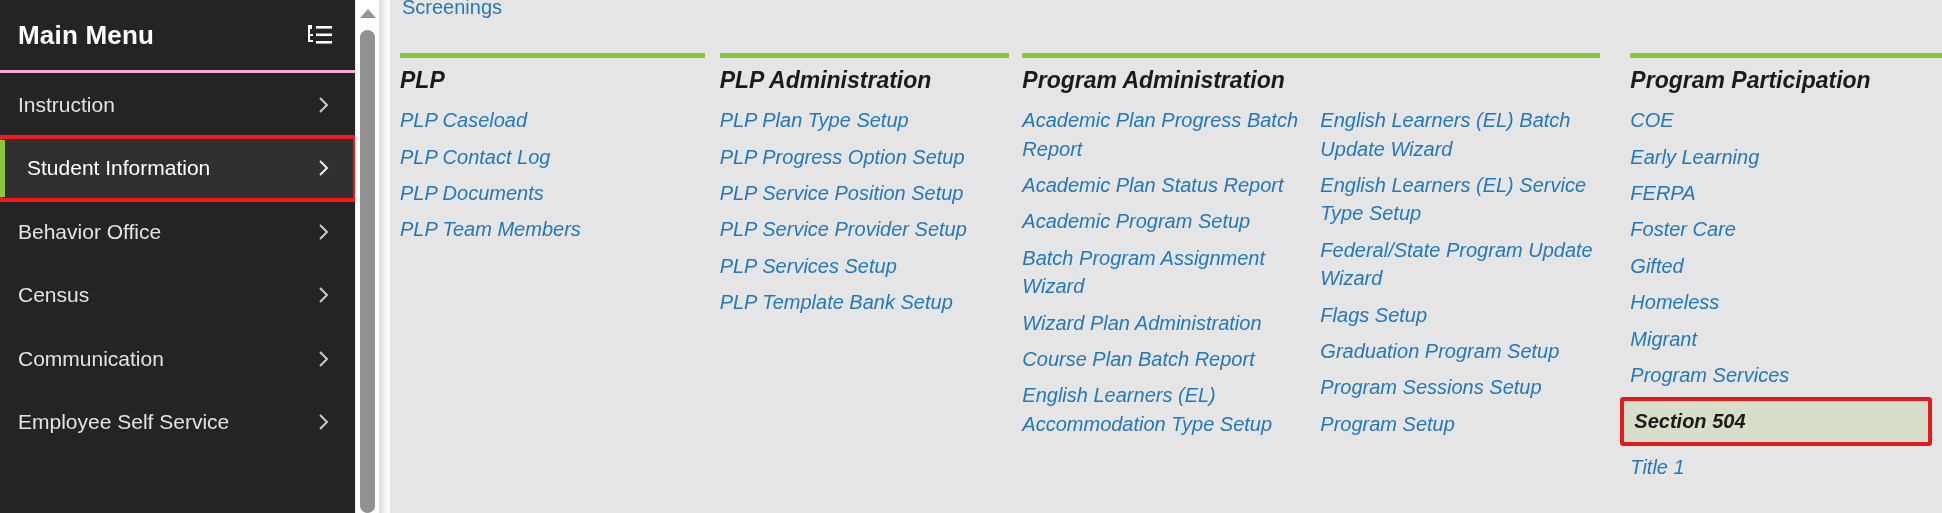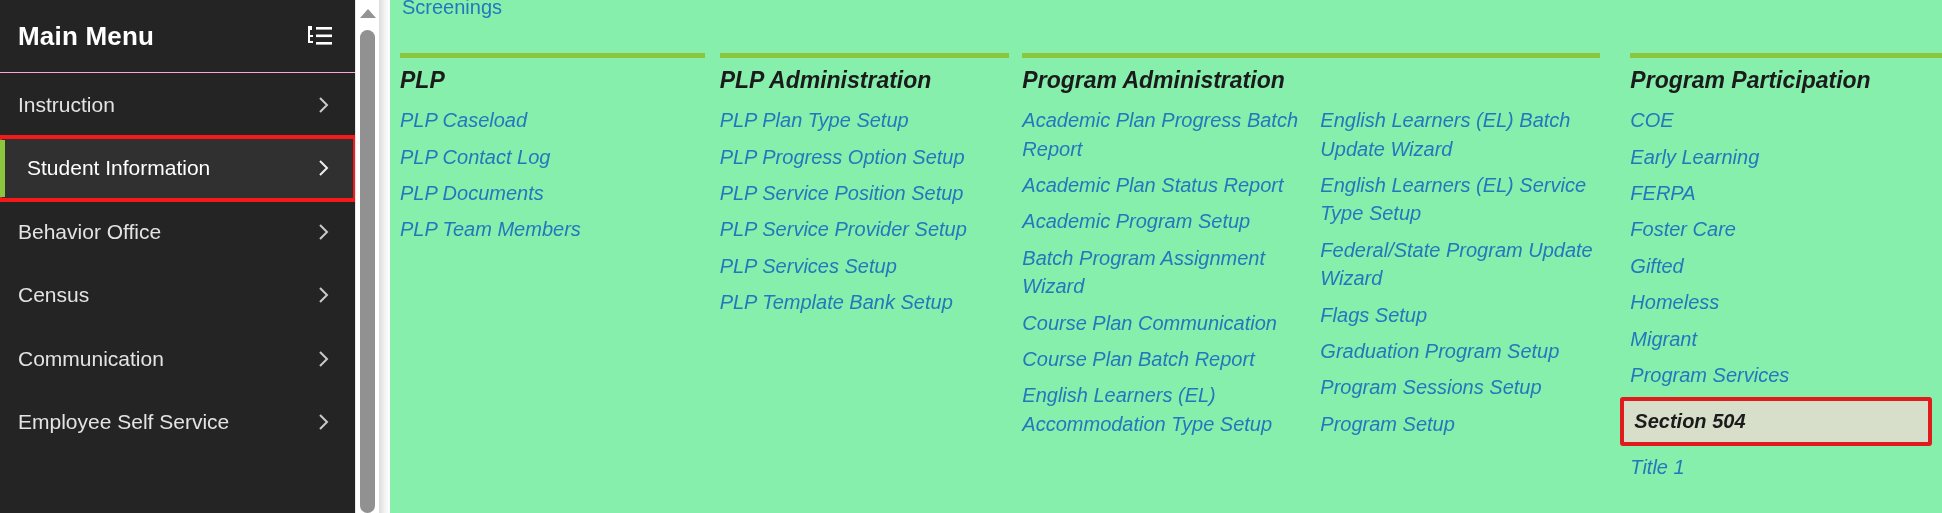--- a/index.html
+++ b/index.html
@@ -22,21 +22,21 @@
     position: absolute; top: 0; left: 0;
     width: 355px; height: 513px;
     background: #242424;
     z-index: 3;
   }
   .sidebar-header {
     position: relative;
     height: 73px;
     display: flex; align-items: center; justify-content: space-between;
     padding: 0 22px 0 18px;
-    border-bottom: 1px solid #f9a8d4;
+    border-bottom: 3px solid #f9a8d4;
   }
   .sidebar-title {
     color: #ffffff;
     font-size: 26px;
     font-weight: bold;
     letter-spacing: .2px;
     line-height: 1;
   }
   .tree-icon { width: 26px; height: 22px; display: block; cursor: pointer; }
 
@@ -100,21 +100,21 @@
     position: absolute; top: 0; left: 379px;
     width: 11px; height: 513px;
     background: linear-gradient(to right, #dcdcdc 0%, #f4f4f4 55%, #ffffff 100%);
     z-index: 2;
   }
 
   
   .content {
     position: absolute; top: 0; left: 390px;
     width: 1552px; height: 513px;
-    background: #86efac;
+    background: #e5e5e5;
   }
   .orphan-link {
     position: absolute; top: -4px; left: 12px;
     font-size: 20px; color: #2278bd;
     cursor: pointer;
   }
 
   .columns {
     position: absolute; top: 53px; left: 0;
     width: 1552px;
@@ -270,21 +270,21 @@
 
       <div class="col col-progadmin">
         <div class="col-rule"></div>
         <div class="col-head">Program Administration</div>
         <div class="progadmin-body">
           <div class="subcol-a">
             <div class="link">Academic Plan Progress Batch Report</div>
             <div class="link">Academic Plan Status Report</div>
             <div class="link">Academic Program Setup</div>
             <div class="link">Batch Program Assignment Wizard</div>
-            <div class="link">Course Plan Communication</div>
+            <div class="link">Wizard Plan Administration</div>
             <div class="link">Course Plan Batch Report</div>
             <div class="link">English Learners (EL) Accommodation Type Setup</div>
           </div>
           <div class="subcol-b">
             <div class="link">English Learners (EL) Batch Update Wizard</div>
             <div class="link">English Learners (EL) Service Type Setup</div>
             <div class="link">Federal/State Program Update Wizard</div>
             <div class="link">Flags Setup</div>
             <div class="link">Graduation Program Setup</div>
             <div class="link">Program Sessions Setup</div>

